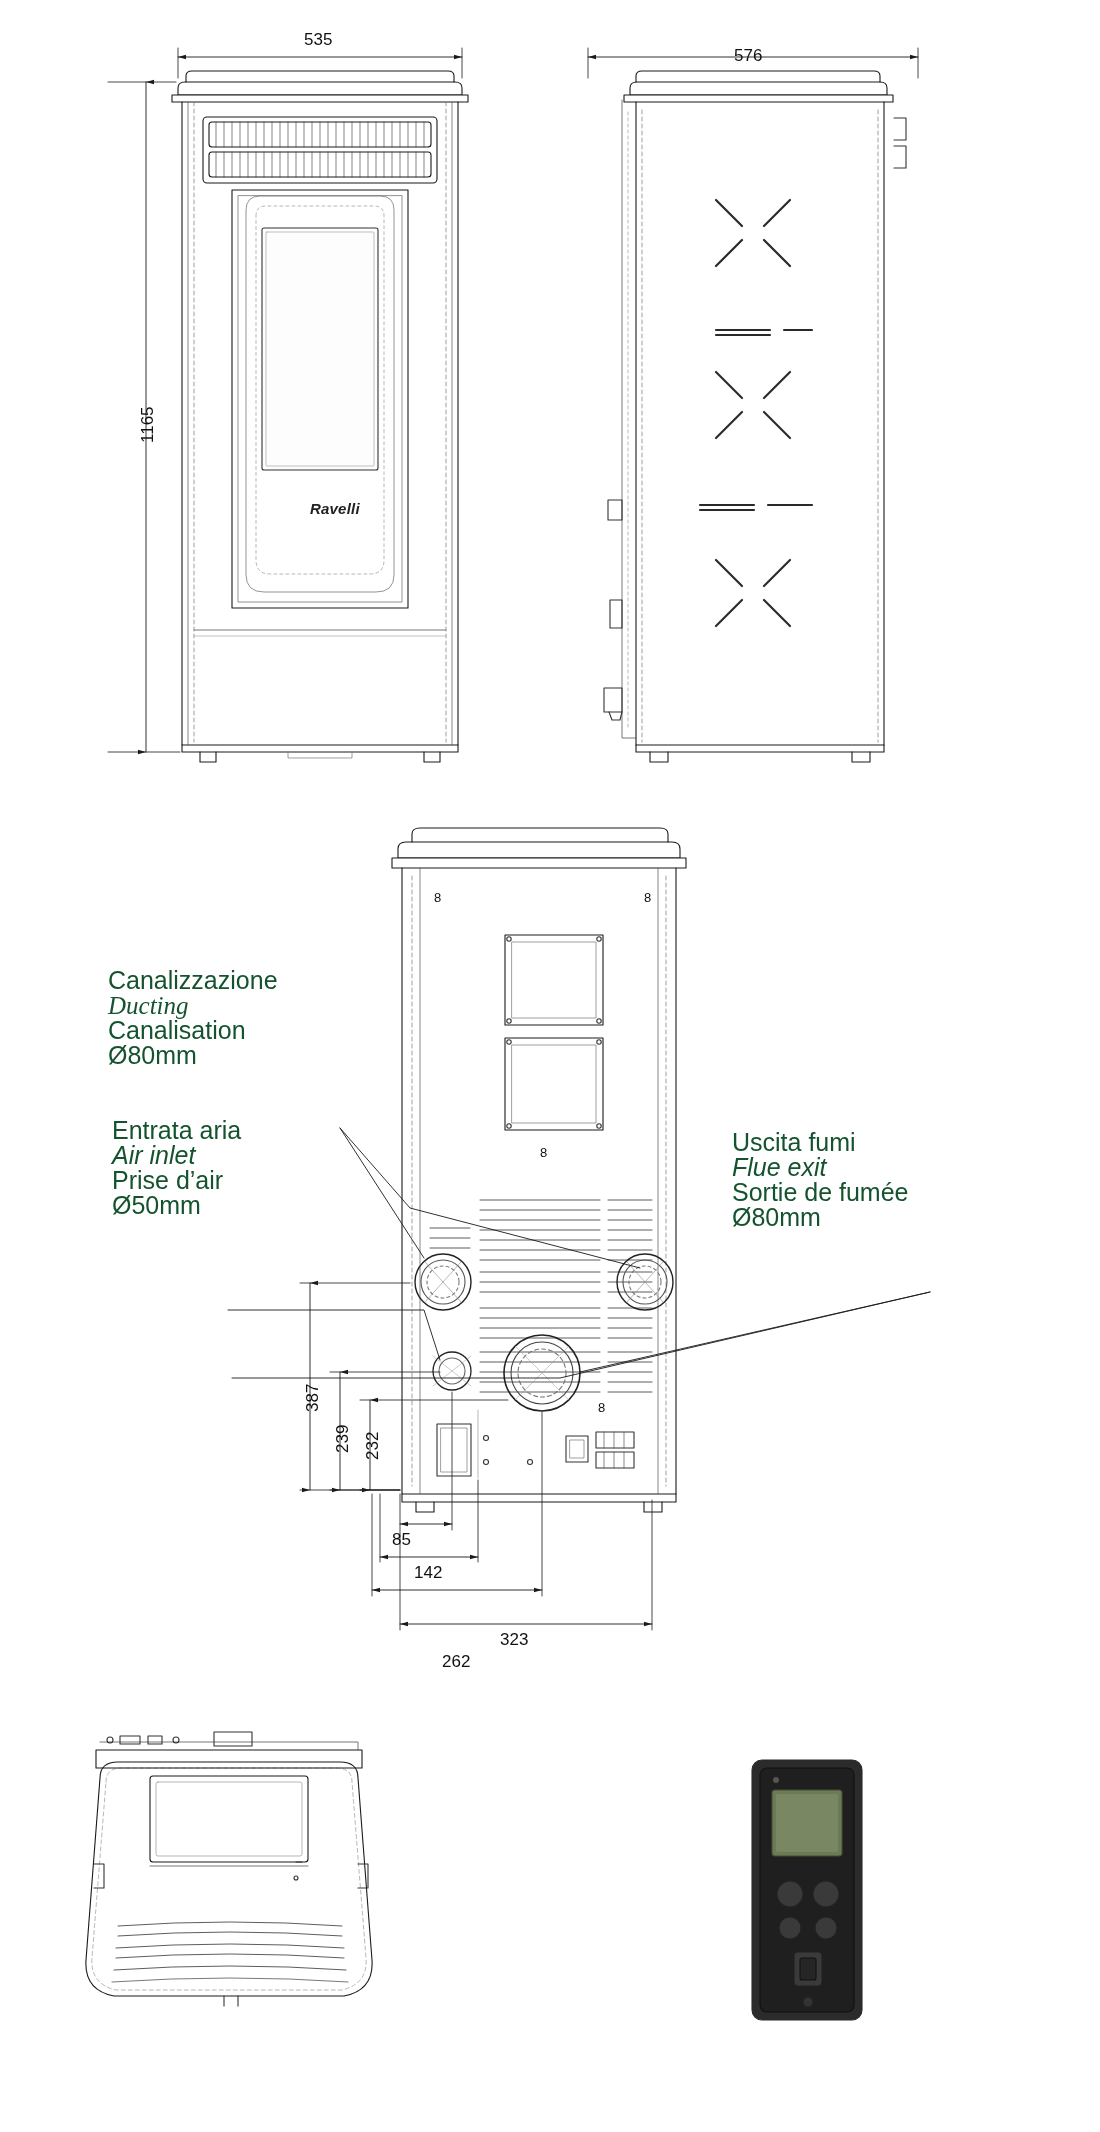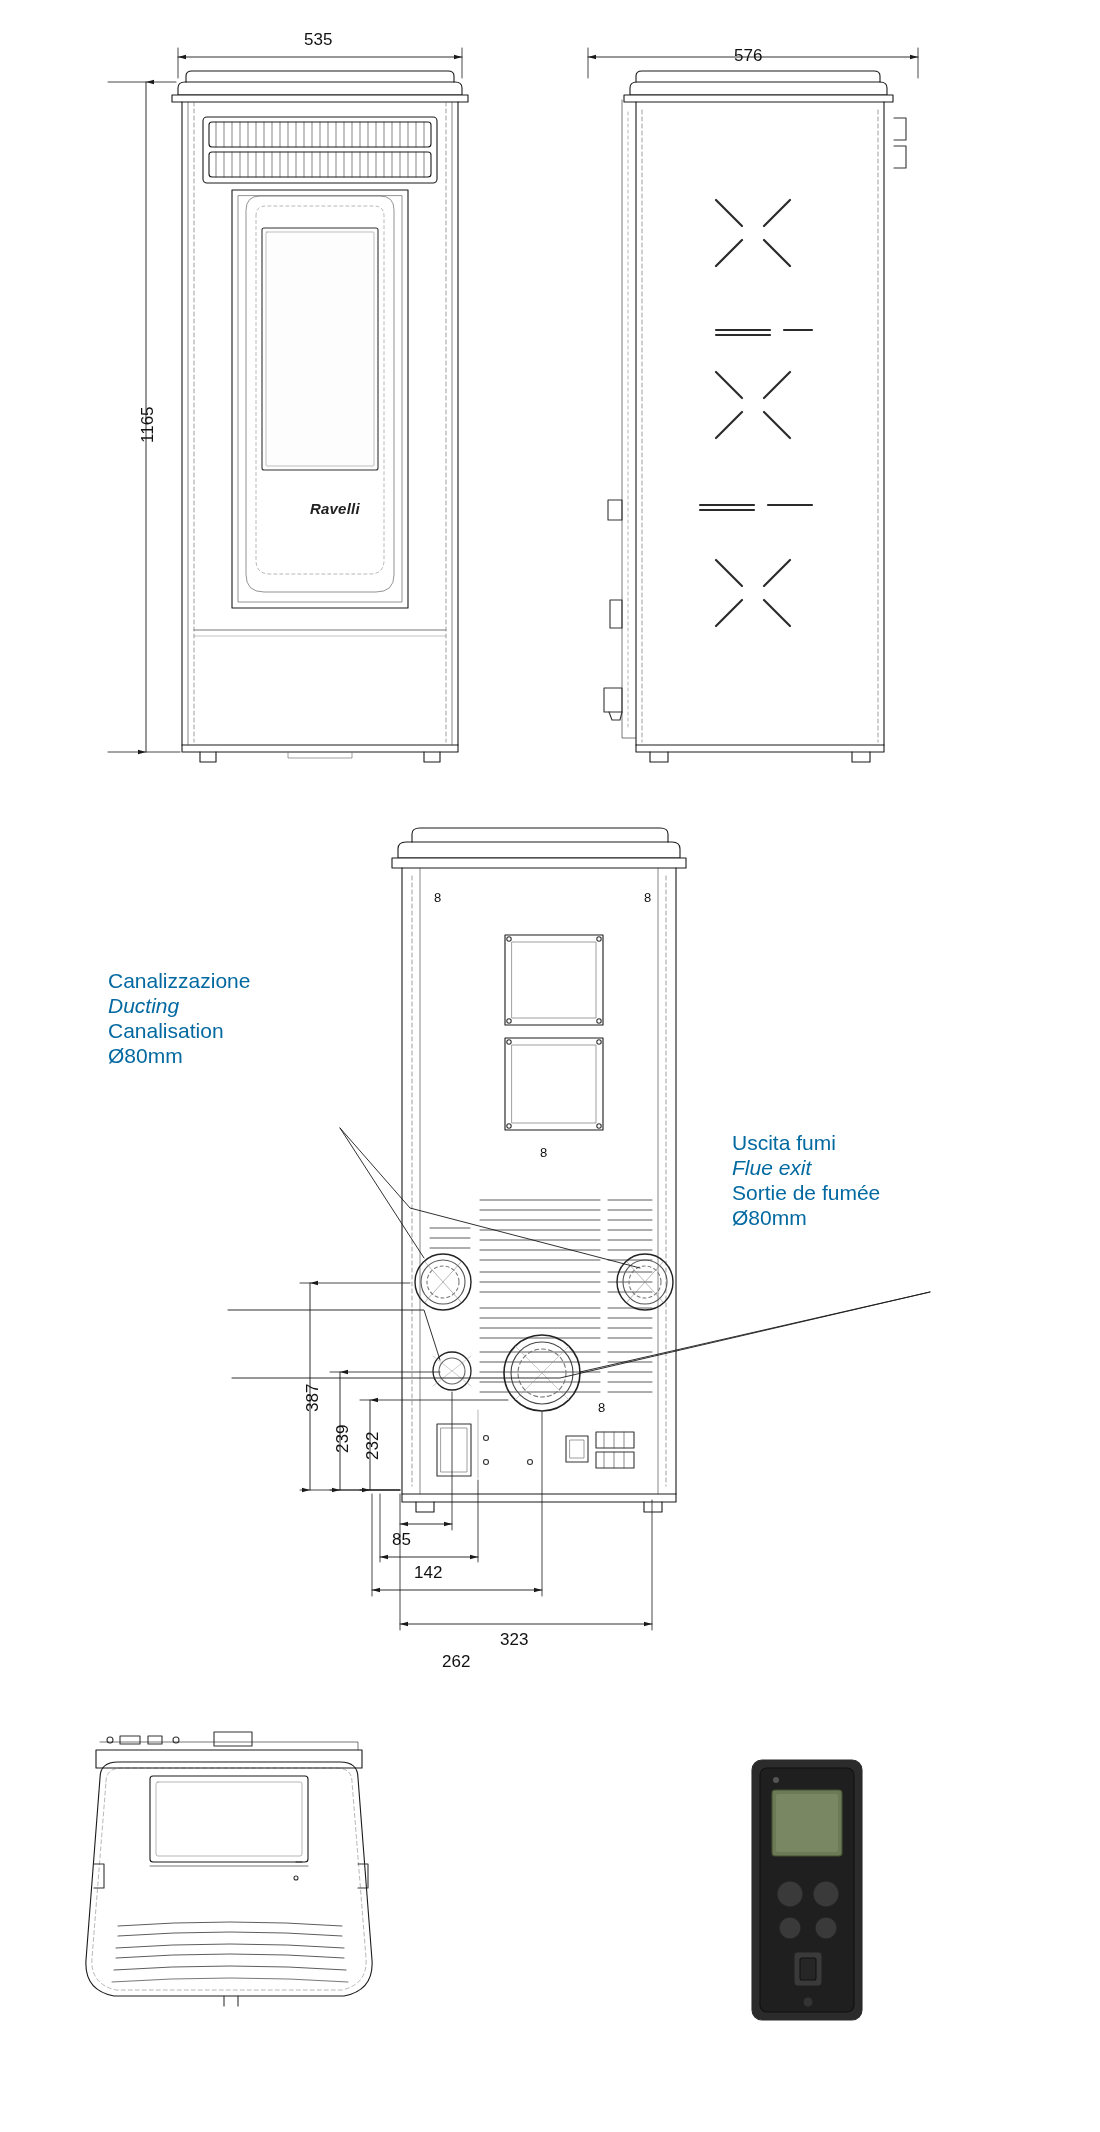--- a/index.html
+++ b/index.html
@@ -22,24 +22,24 @@
     height: 1924px;
   }
   svg.drawing {
     position: absolute;
     left: 0; top: 0;
     width: 1100px;
     height: 2132px;
   }
   .lbl {
     position: absolute;
-    font-size: 21px;
+    font-size: 25px;
     line-height: 25px;
     white-space: nowrap;
-    color: #0369a1;
+    color: #14532d;
   }
   .lbl.it { font-style: normal; }
   .lbl.en { font-style: italic; }
   .lbl.fr { }
   .lbl.dim { font-style: normal; }
   .dimtext {
     position: absolute;
     font-size: 17px;
     color: #111;
     white-space: nowrap;
@@ -373,25 +373,31 @@
 
   <div class="small8" style="left:434px; top:890px;">8</div>
   <div class="small8" style="left:644px; top:890px;">8</div>
   <div class="small8" style="left:540px; top:1145px;">8</div>
   <div class="small8" style="left:598px; top:1400px;">8</div>
 
   <div class="brandmark" style="left:310px; top:500px;">Ravelli</div>
 
   <div class="callout-block" style="left:108px; top:968px;">
     <span class="lbl it line" style="position:relative;">Canalizzazione</span>
-    <span class="lbl en line" style="position:relative;">Ducting</span>
+    <span class="lbl en line" style="position:relative;font-family:Liberation Serif, serif;">Ducting</span>
     <span class="lbl fr line" style="position:relative;">Canalisation</span>
     <span class="lbl dim line" style="position:relative;">Ø80mm</span>
   </div>
 
+  <div class="callout-block" style="left:112px; top:1118px;">
+    <span class="lbl it line" style="position:relative;">Entrata aria</span>
+    <span class="lbl en line" style="position:relative;">Air inlet</span>
+    <span class="lbl fr line" style="position:relative;">Prise d’air</span>
+    <span class="lbl dim line" style="position:relative;">Ø50mm</span>
+  </div>
 
   <div class="callout-block" style="left:732px; top:1130px;">
     <span class="lbl it line" style="position:relative;">Uscita fumi</span>
     <span class="lbl en line" style="position:relative;">Flue exit</span>
     <span class="lbl fr line" style="position:relative;">Sortie de fumée</span>
     <span class="lbl dim line" style="position:relative;">Ø80mm</span>
   </div>
 
 </div>
 

